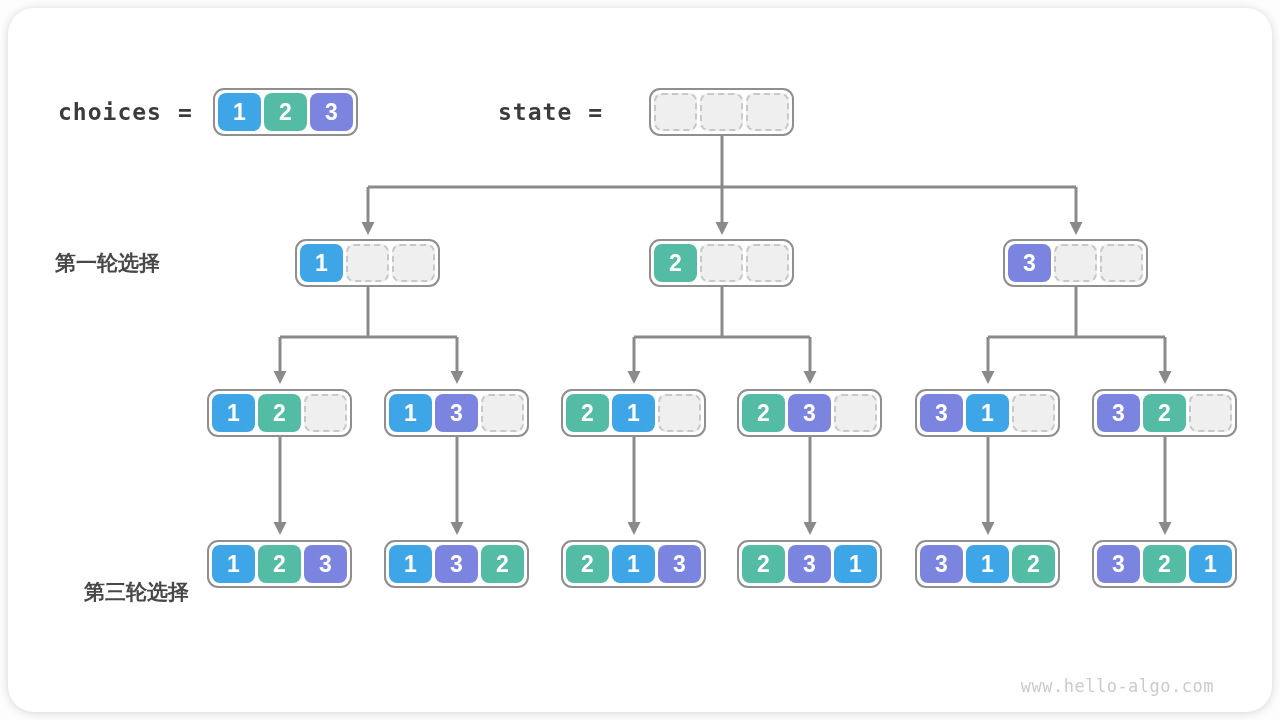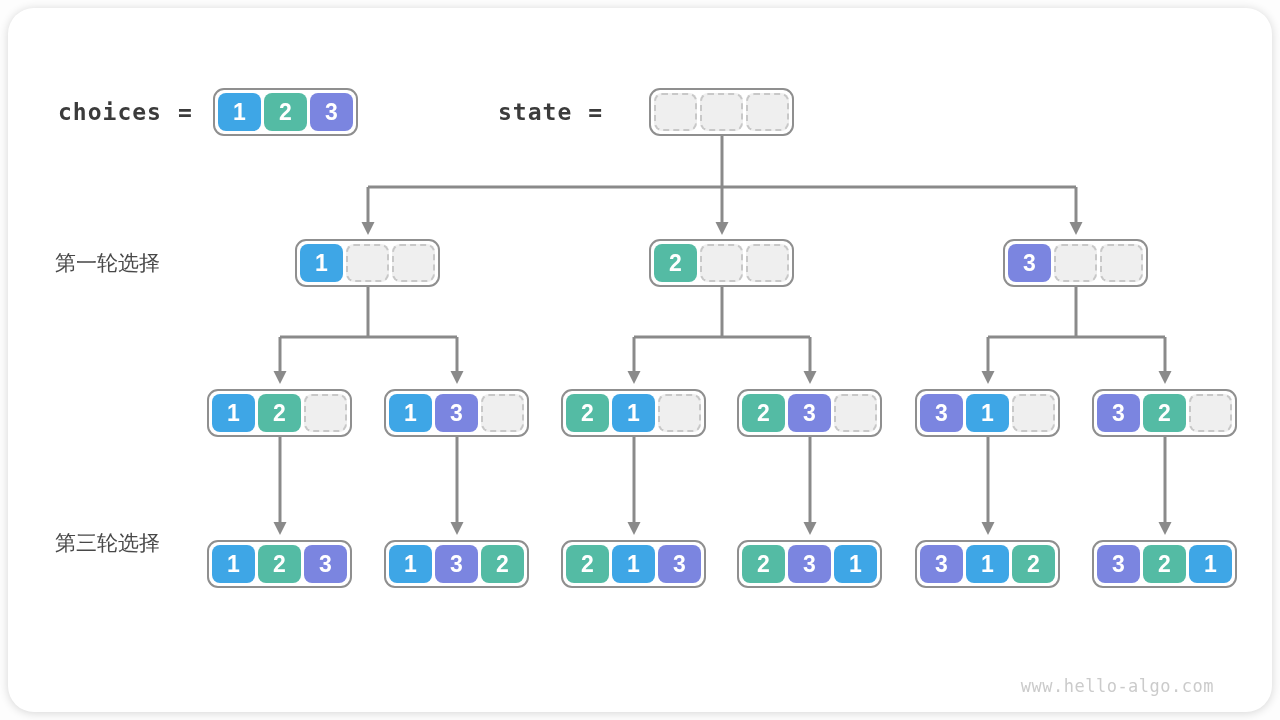--- a/index.html
+++ b/index.html
@@ -17,25 +17,25 @@
 
   .node{position:absolute;display:flex;gap:3px;padding:3px;background:#ffffff;
         border:2.5px solid #8f8f8f;border-radius:11px;}
   .cell{width:43px;height:38px;border-radius:8px;display:flex;align-items:center;justify-content:center;
         color:#ffffff;font-weight:700;font-size:23px;box-sizing:border-box;}
   .v1{background:#3EA6E6;}
   .v2{background:#54BBA4;}
   .v3{background:#7B85E0;}
   .empty{background:#efefef;border:2px dashed #c8c8c8;}
 
-  .row-label{position:absolute;left:55px;width:170px;font-size:21px;font-weight:400;
+  .row-label{position:absolute;left:55px;width:170px;font-size:21px;font-weight:700;
              color:#484848;line-height:28px;}
   .lbl-r1{top:249px;}
   .lbl-r2{top:399px;}
-  .lbl-r3{top:529px;}
+  .lbl-r3{top:578px;margin-left:29px;}
 
   .watermark{position:absolute;right:66px;top:676px;
              font-family:"DejaVu Sans Mono","Liberation Mono",monospace;
              font-size:17px;letter-spacing:.5px;color:#cbcbcb;}
 </style>
 </head>
 <body>
 
 <div id="stage">
   <div class="card"></div>

